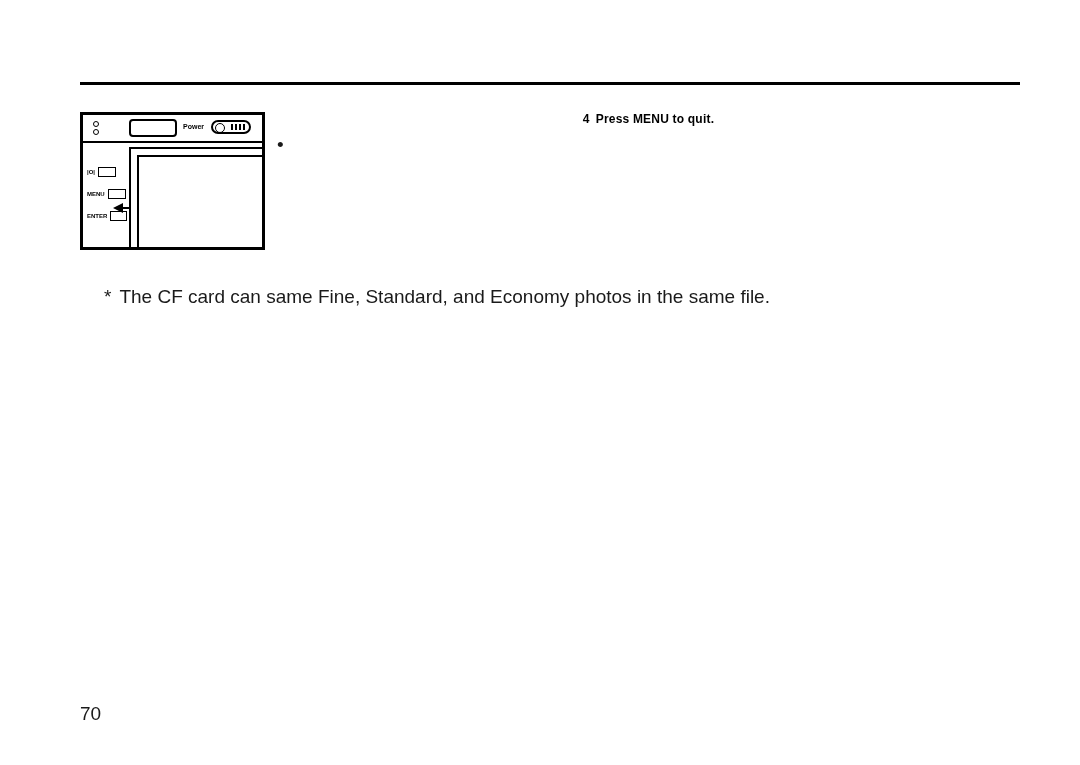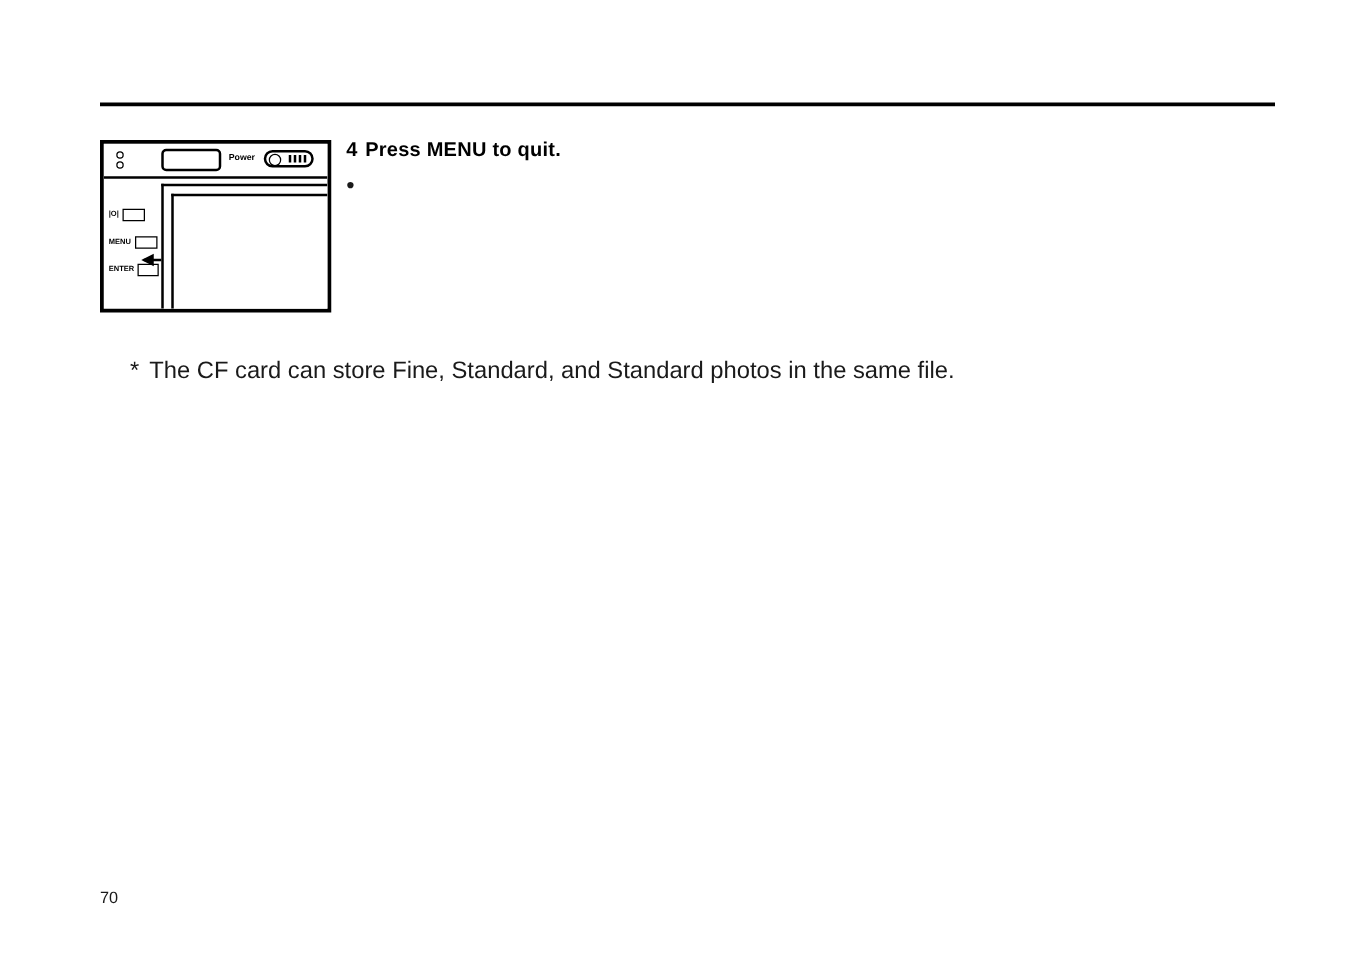--- a/index.html
+++ b/index.html
@@ -131,24 +131,25 @@
     left: -2px; top: -4px;
     border-right: 10px solid #000;
     border-top: 5px solid transparent;
     border-bottom: 5px solid transparent;
   }
   .step-text {
     flex: 1;
     padding-top: 0;
   }
   .step-heading {
-    font-size: 16px;
+    font-size: 12px;
     font-weight: 900;
     margin-bottom: 6px;
     letter-spacing: 0.2px;
+    text-align: center;
   }
   .step-num { margin-right: 6px; }
   .bullet-line {
     font-size: 19px;
     color: #1a1a1a;
     line-height: 1.4;
     display: flex;
     gap: 6px;
   }
   .bullet-line .dot {
@@ -160,21 +161,21 @@
     color: #1a1a1a;
     display: flex;
     gap: 8px;
     padding-left: 24px;
   }
   .footnote .star { flex: 0 0 auto; }
   .page-number {
     position: absolute;
     left: 80px;
     bottom: 40px;
-    font-size: 13px;
+    font-size: 19px;
     color: #1a1a1a;
   }
 </style>
 </head>
 <body>
 
 <div class="page">
   <div class="rule"></div>
 
   <div class="step-row">
@@ -218,17 +219,17 @@
       </div>
       <div class="bullet-line">
         <span class="dot">•</span>
       </div>
     </div>
 
   </div>
 
   <div class="footnote">
     <span class="star">*</span>
-    <span>The CF card can store Fine, Standard, and Standard photos in the same file.</span>
+    <span>The CF card can same Fine, Standard, and Economy photos in the same file.</span>
   </div>
 
   <div class="page-number">70</div>
 </div>
 
 </body></html>

